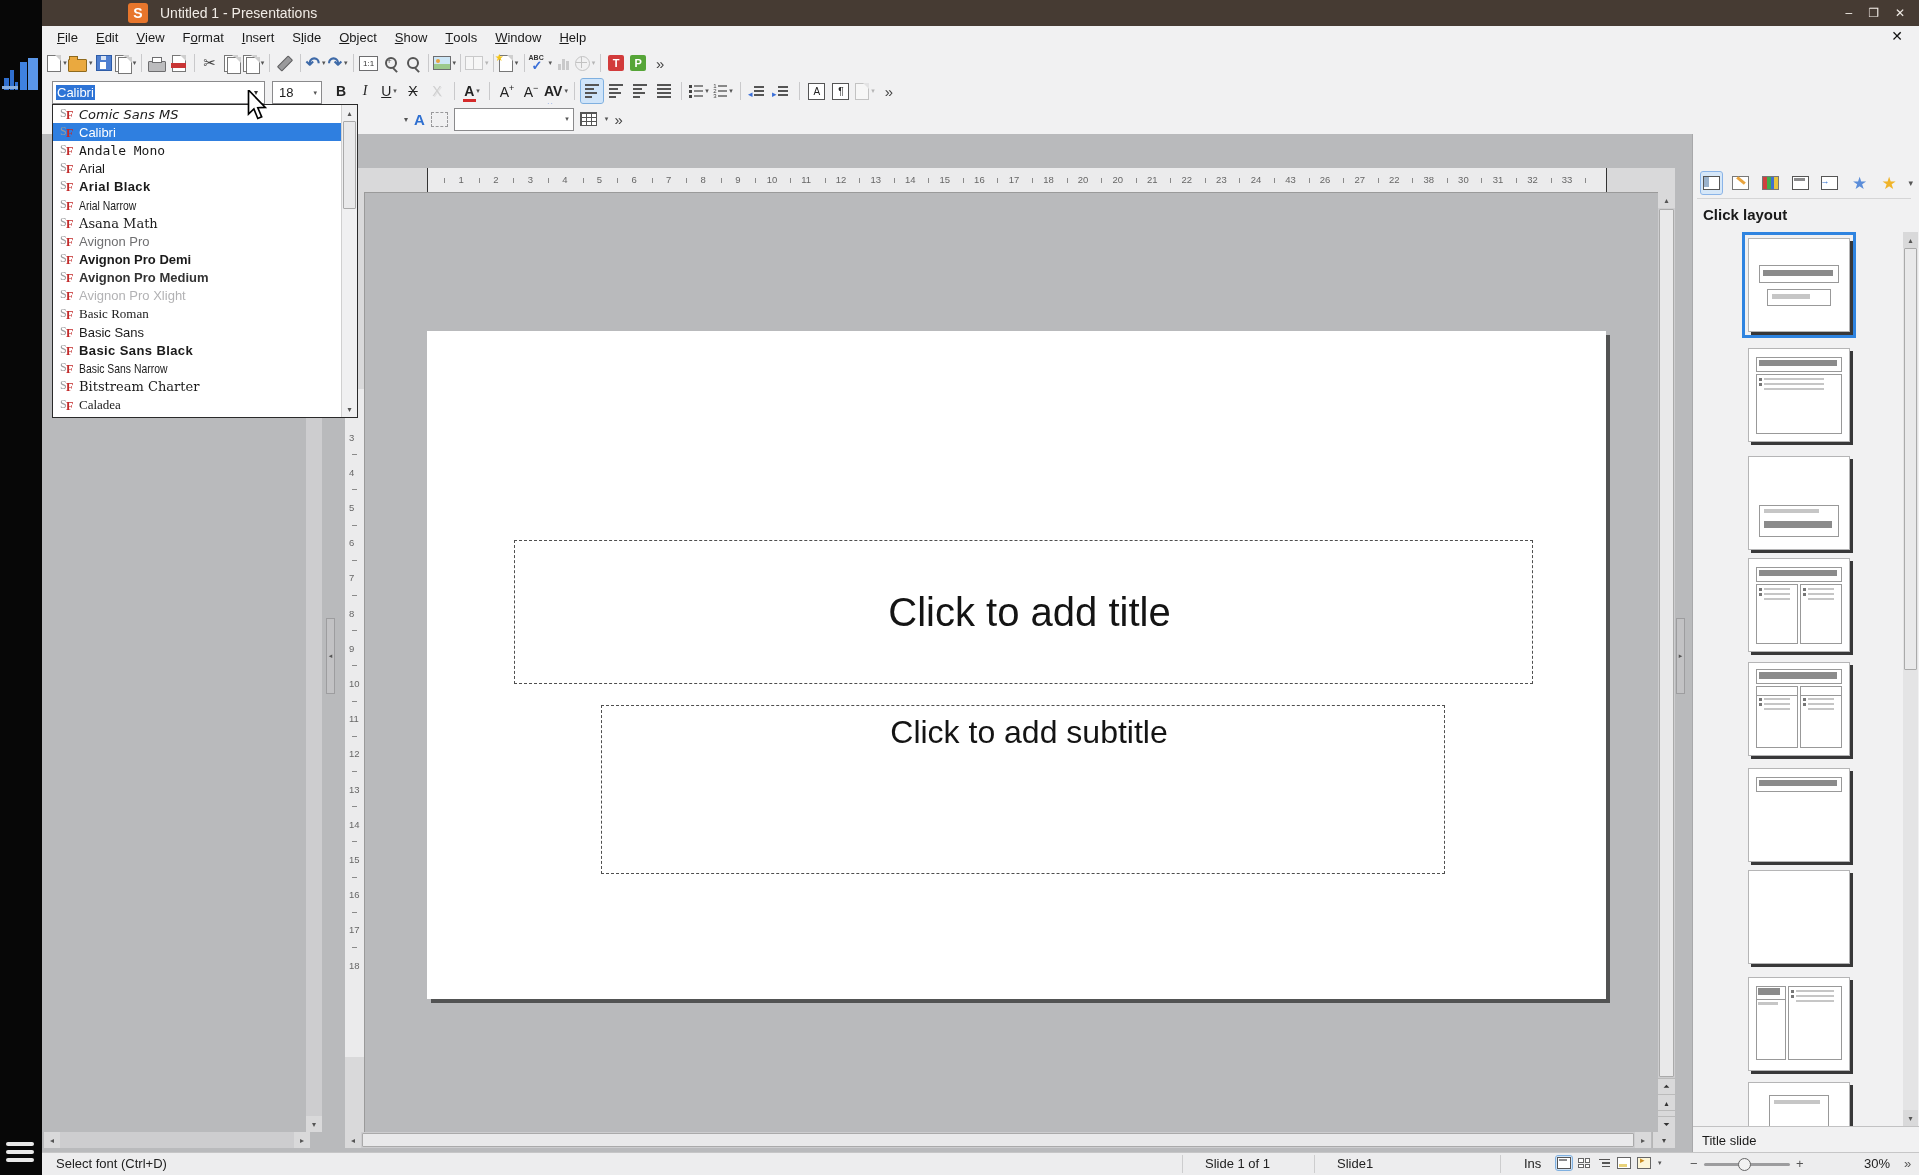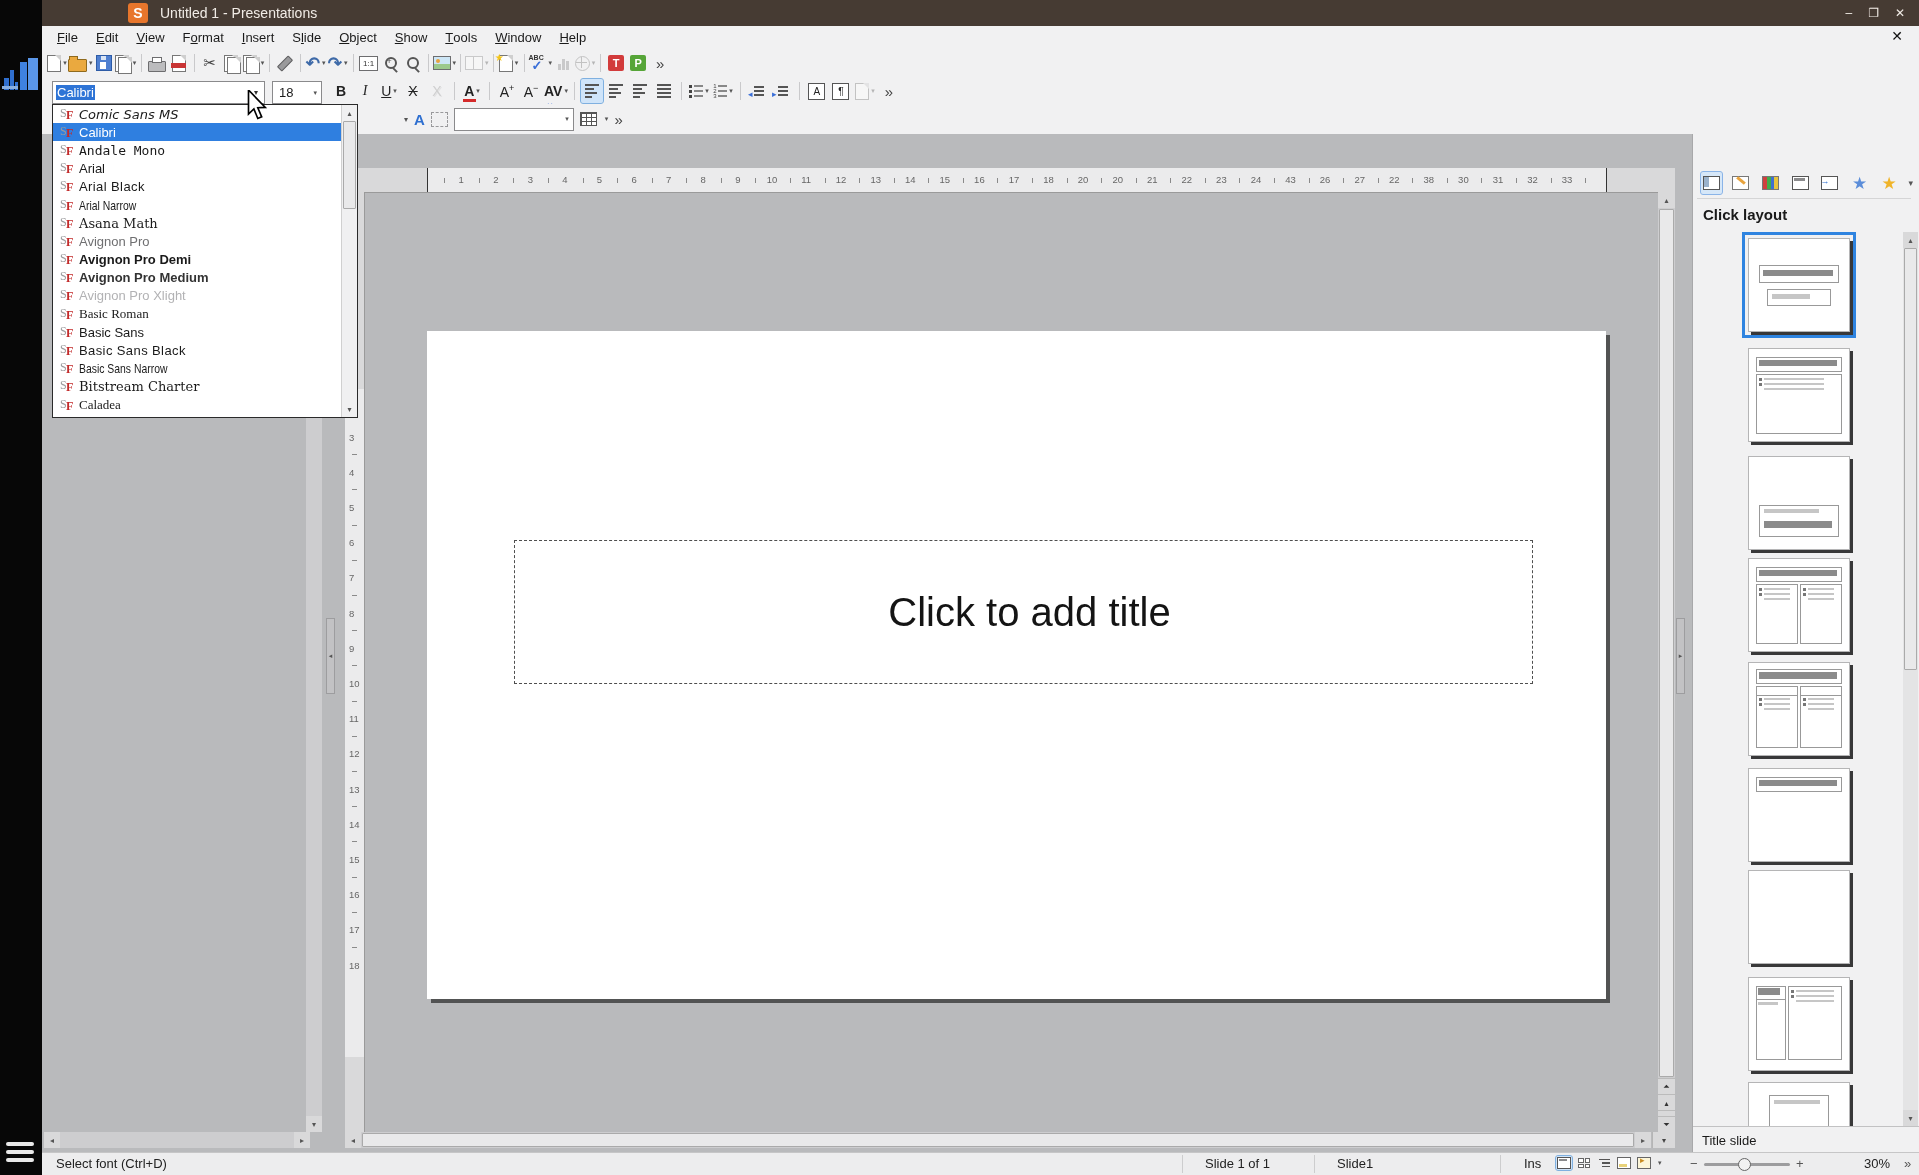--- a/index.html
+++ b/index.html
@@ -208,21 +208,21 @@
   .fitem{position:relative;height:18.2px;display:flex;align-items:center;cursor:pointer;padding-left:6px;}
   .fitem.sel{background:#2f7fe0;color:#fff;}
   .ficon{width:20px;height:15px;position:relative;flex:none;}
   .ficon .s{position:absolute;left:1px;top:-1px;color:#9a9a9c;font-family:"Liberation Serif",serif;font-size:12px;}
   .ficon .f{position:absolute;left:7px;top:1px;color:#c22a2a;font-family:"Liberation Serif",serif;font-weight:bold;font-size:12px;}
   .fname{font-size:13px;white-space:nowrap;}
   .fs-comic{font-style:italic;font-family:"DejaVu Sans",sans-serif;}
   .fs-mono{font-family:"DejaVu Sans Mono",monospace;}
   .fs-serif{font-family:"Liberation Serif",serif;}
   .fs-serif2{font-family:"DejaVu Serif",serif;}
-  .fs-black{font-weight:normal;letter-spacing:.4px;}
+  .fs-black{font-weight:bold;letter-spacing:.4px;}
   .fs-narrow{transform:scaleX(.8);transform-origin:left center;}
   .fs-light{color:#6f6f71;}
   .fs-bold{font-weight:bold;}
   .fs-semibold{font-weight:bold;color:#333;}
   .fs-xlight{color:#b2b2b4;}
   #fd-scroll{position:absolute;right:0;top:0;width:15px;height:100%;background:#f0f0f1;border-left:1px solid #d0d0d0;}
   
   #cursor{left:247px;top:90px;z-index:300;pointer-events:none;}
 </style>
 </head>
@@ -662,20 +662,23 @@
         <div class="sb-arrow" style="right:0">▸</div>
     </div>
 
     <div class="split-handle" style="left:284px;top:484px">◂</div>
     <div class="split-handle" style="left:1634px;top:484px">▸</div>
 
     <div id="slide" class="abs">
       <div id="ph-title" class="ph">
         <span>Click to add title</span>
       </div>
+      <div id="ph-sub" class="ph">
+        <span>Click to add subtitle</span>
+      </div>
     </div>
 
     <div id="cv-vscroll" class="abs sb">
       <div class="sb-arrow" style="top:0;width:17px">▴</div>
       <div class="sb-thumb" style="left:1px;top:17px;width:13px;height:866px"></div>
       <div class="navbtn" style="top:886px">⏶</div>
       <div class="navbtn" style="top:902px">▴</div>
       <div class="navbtn" style="top:918px">●</div>
       <div class="navbtn" style="top:924px;top:934px">▾</div>
       <div class="navbtn" style="top:924px">⏷</div>

